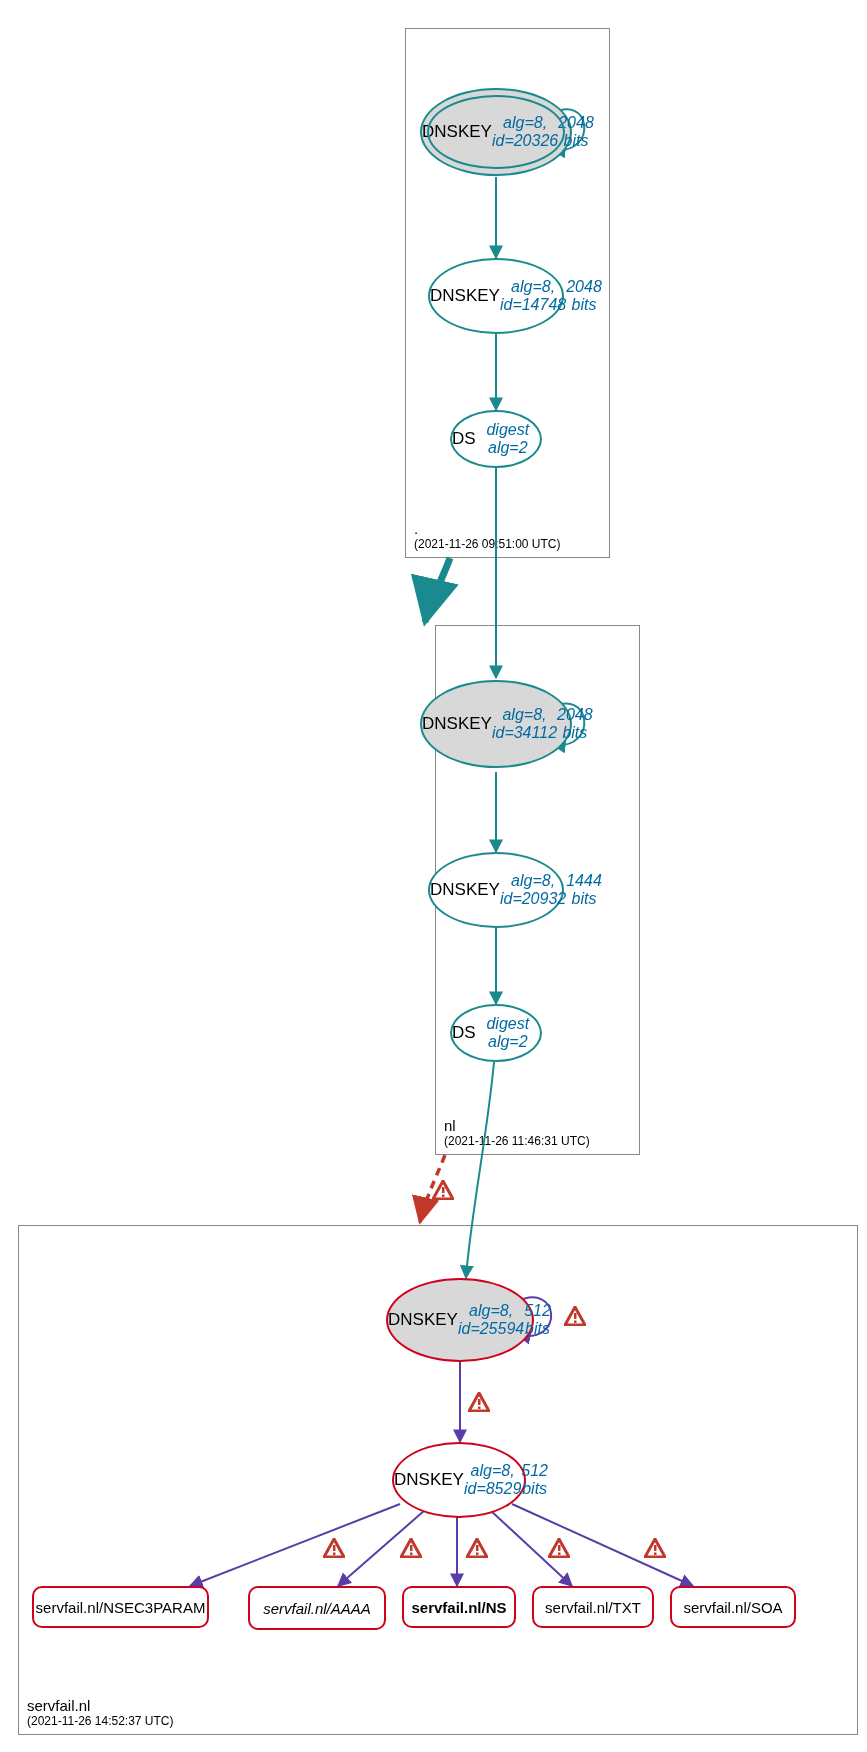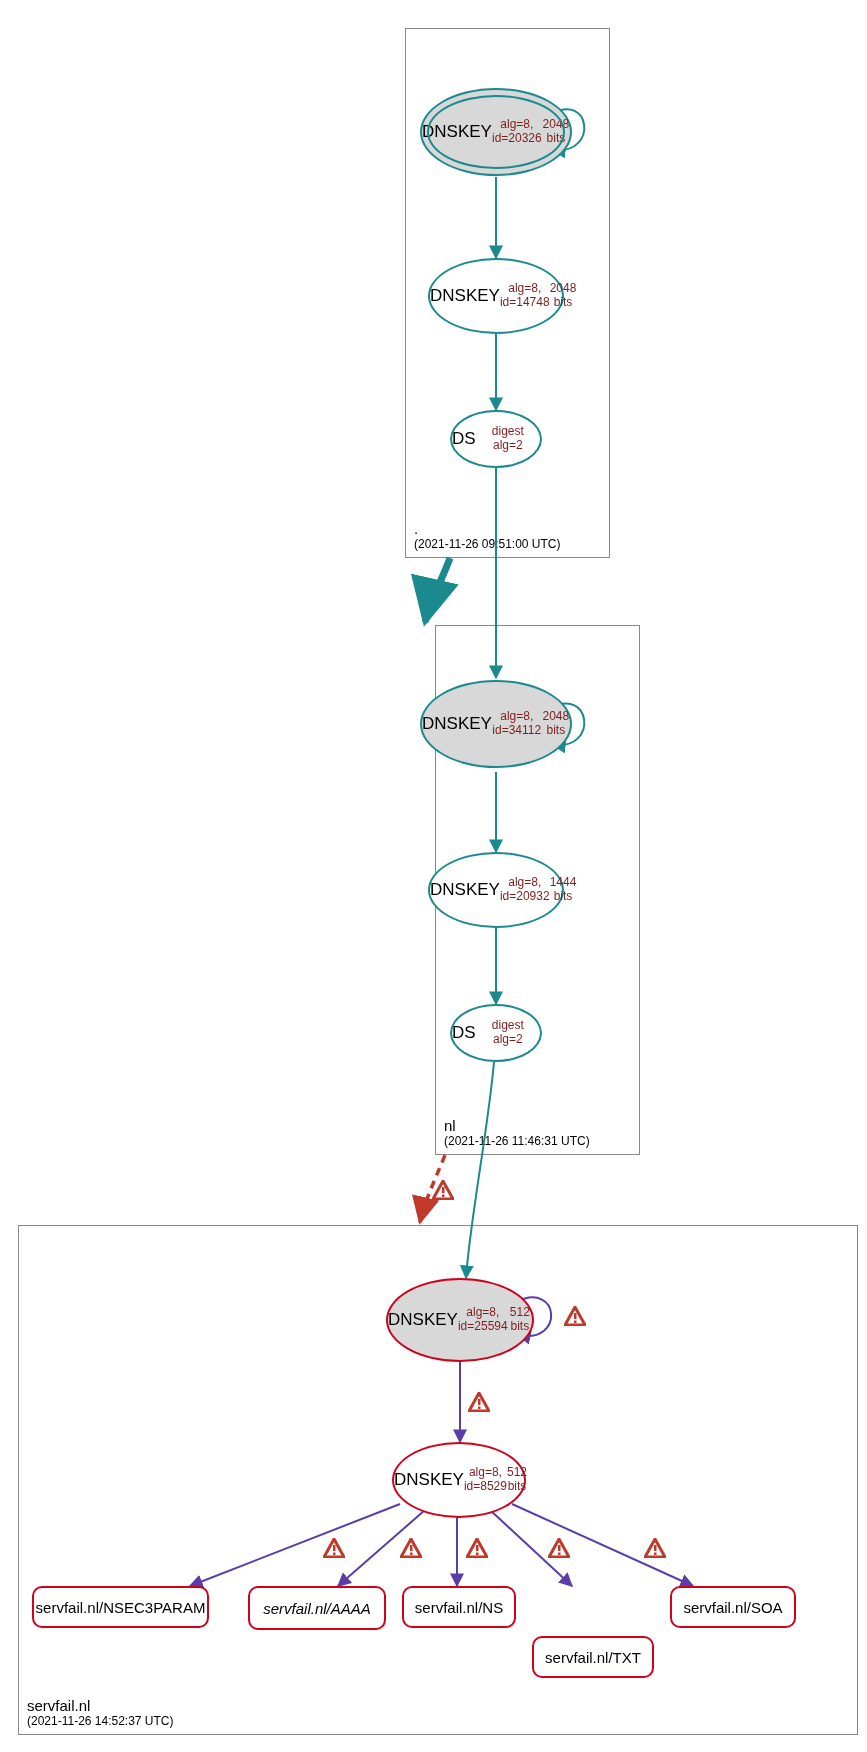--- a/index.html
+++ b/index.html
@@ -50,21 +50,21 @@
   .white-fill { background: #fff; }
   .red-border { border: 2px solid #d0021b; }
   .double-ring::after {
     content: "";
     position: absolute;
     left: 5px; right: 5px; top: 5px; bottom: 5px;
     border: 2px solid #1a8a8e;
     border-radius: 50%;
   }
   .title { font-size: 17px; color: #000; }
-  .sub { font-size: 12px; color: #7f1d1d; line-height: 1.15; }
+  .sub { font-size: 16px; color: #0369a1; line-height: 1.15; font-style: italic; }
   svg.edges {
     position: absolute;
     left: 0; top: 0;
     width: 867px; height: 1752px;
     pointer-events: none;
   }
   .warn {
     position: absolute;
     width: 22px; height: 20px;
     pointer-events: none;
@@ -183,24 +183,24 @@
   <div class="sub">alg=8, id=8529</div>
   <div class="sub">512 bits</div>
 </div>
 
 <div class="node rrect red-border white-fill" style="left:32px; top:1586px; width:177px; height:42px;">
   <span class="title" style="font-size:15px">servfail.nl/NSEC3PARAM</span>
 </div>
 <div class="node rrect red-border white-fill" style="left:248px; top:1586px; width:138px; height:44px;font-style:italic;">
   <span class="title" style="font-size:15px">servfail.nl/AAAA</span>
 </div>
-<div class="node rrect red-border white-fill" style="left:402px; top:1586px; width:114px; height:42px;">
+<div class="node rrect red-border white-fill" style="left:402px; top:1586px; width:114px; height:42px;font-weight:bold;">
   <span class="title" style="font-size:15px">servfail.nl/NS</span>
 </div>
-<div class="node rrect red-border white-fill" style="left:532px; top:1636px; width:122px; height:42px;">
+<div class="node rrect red-border white-fill" style="left:532px; top:1586px; width:122px; height:42px;">
   <span class="title" style="font-size:15px">servfail.nl/TXT</span>
 </div>
 <div class="node rrect red-border white-fill" style="left:670px; top:1586px; width:126px; height:42px;">
   <span class="title" style="font-size:15px">servfail.nl/SOA</span>
 </div>
 
 <svg class="warn" style="left:432px; top:1180px;">
     <polygon points="11,1 21,19 1,19" fill="#fff" stroke="#c0392b" stroke-width="3"></polygon>
     <rect x="10" y="7" width="2.5" height="6" fill="#c0392b"></rect>
     <rect x="10" y="14.5" width="2.5" height="2.5" fill="#c0392b"></rect>

